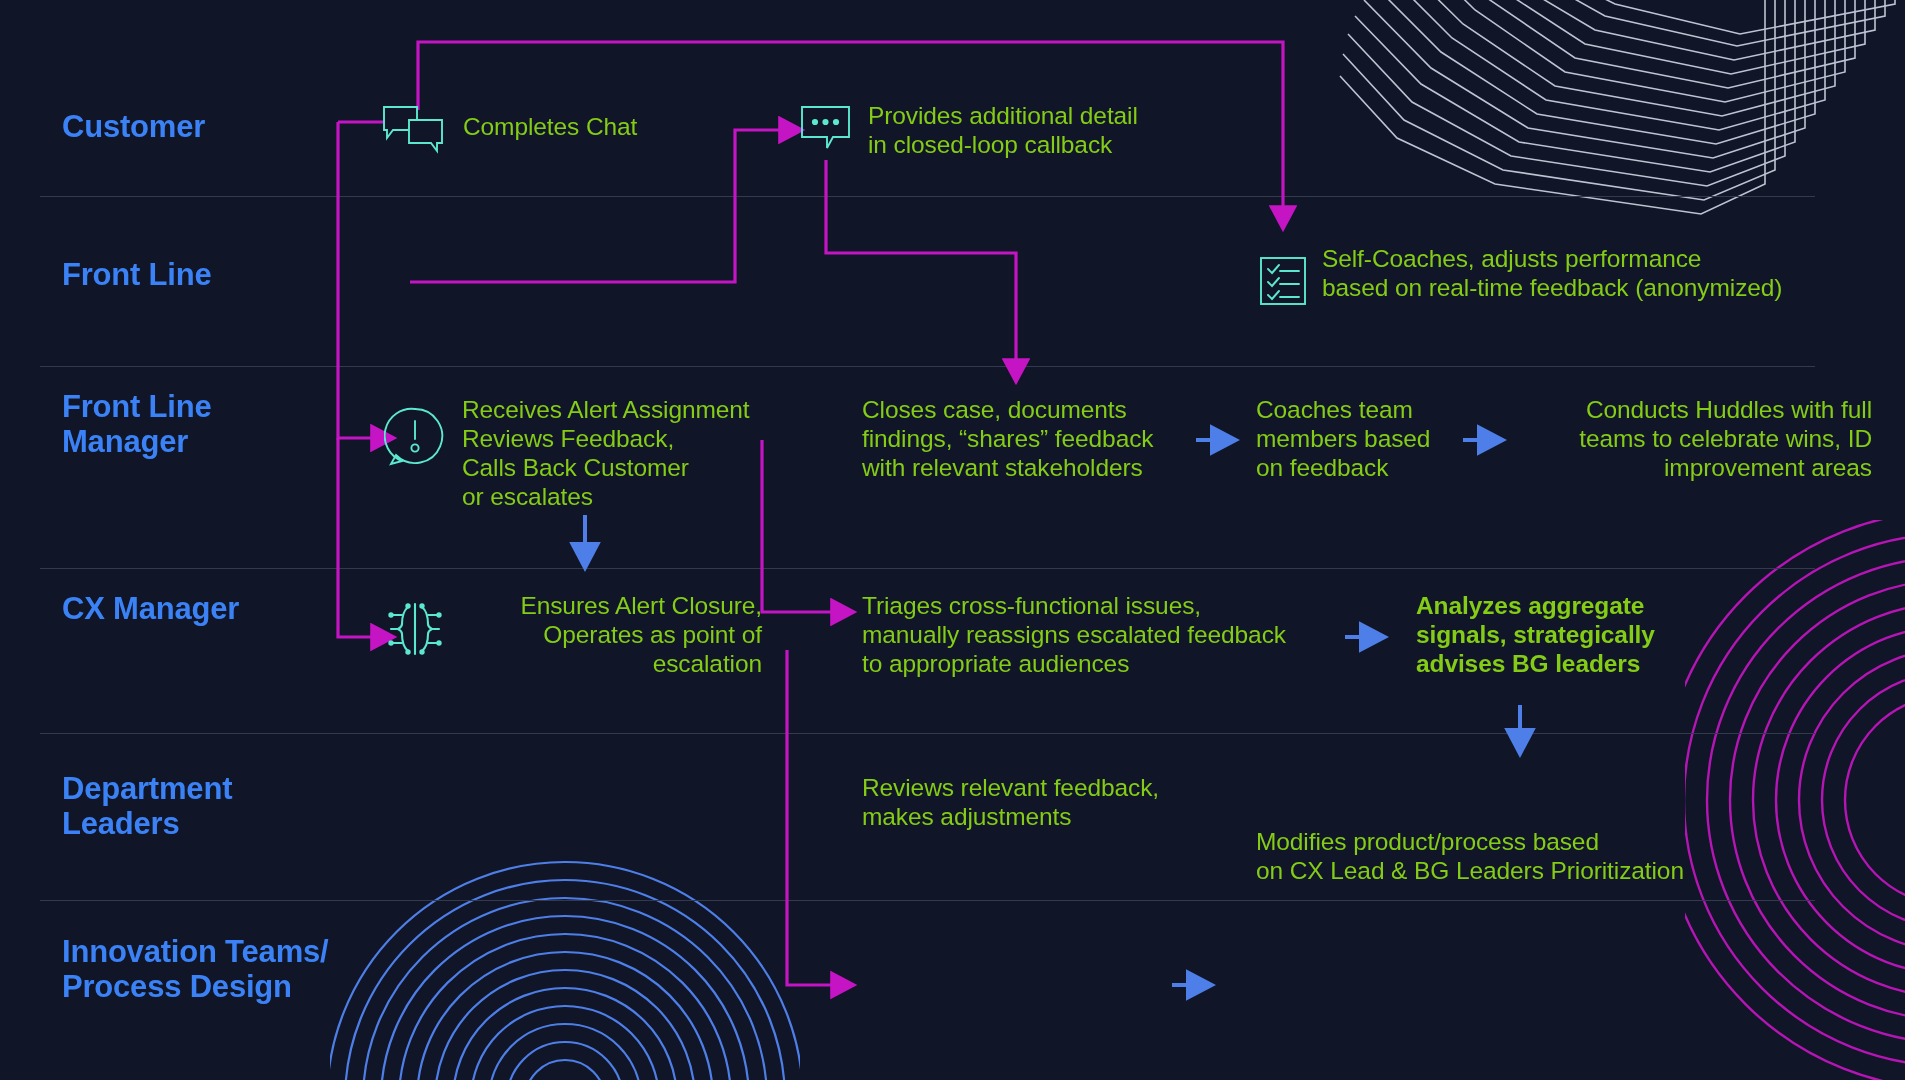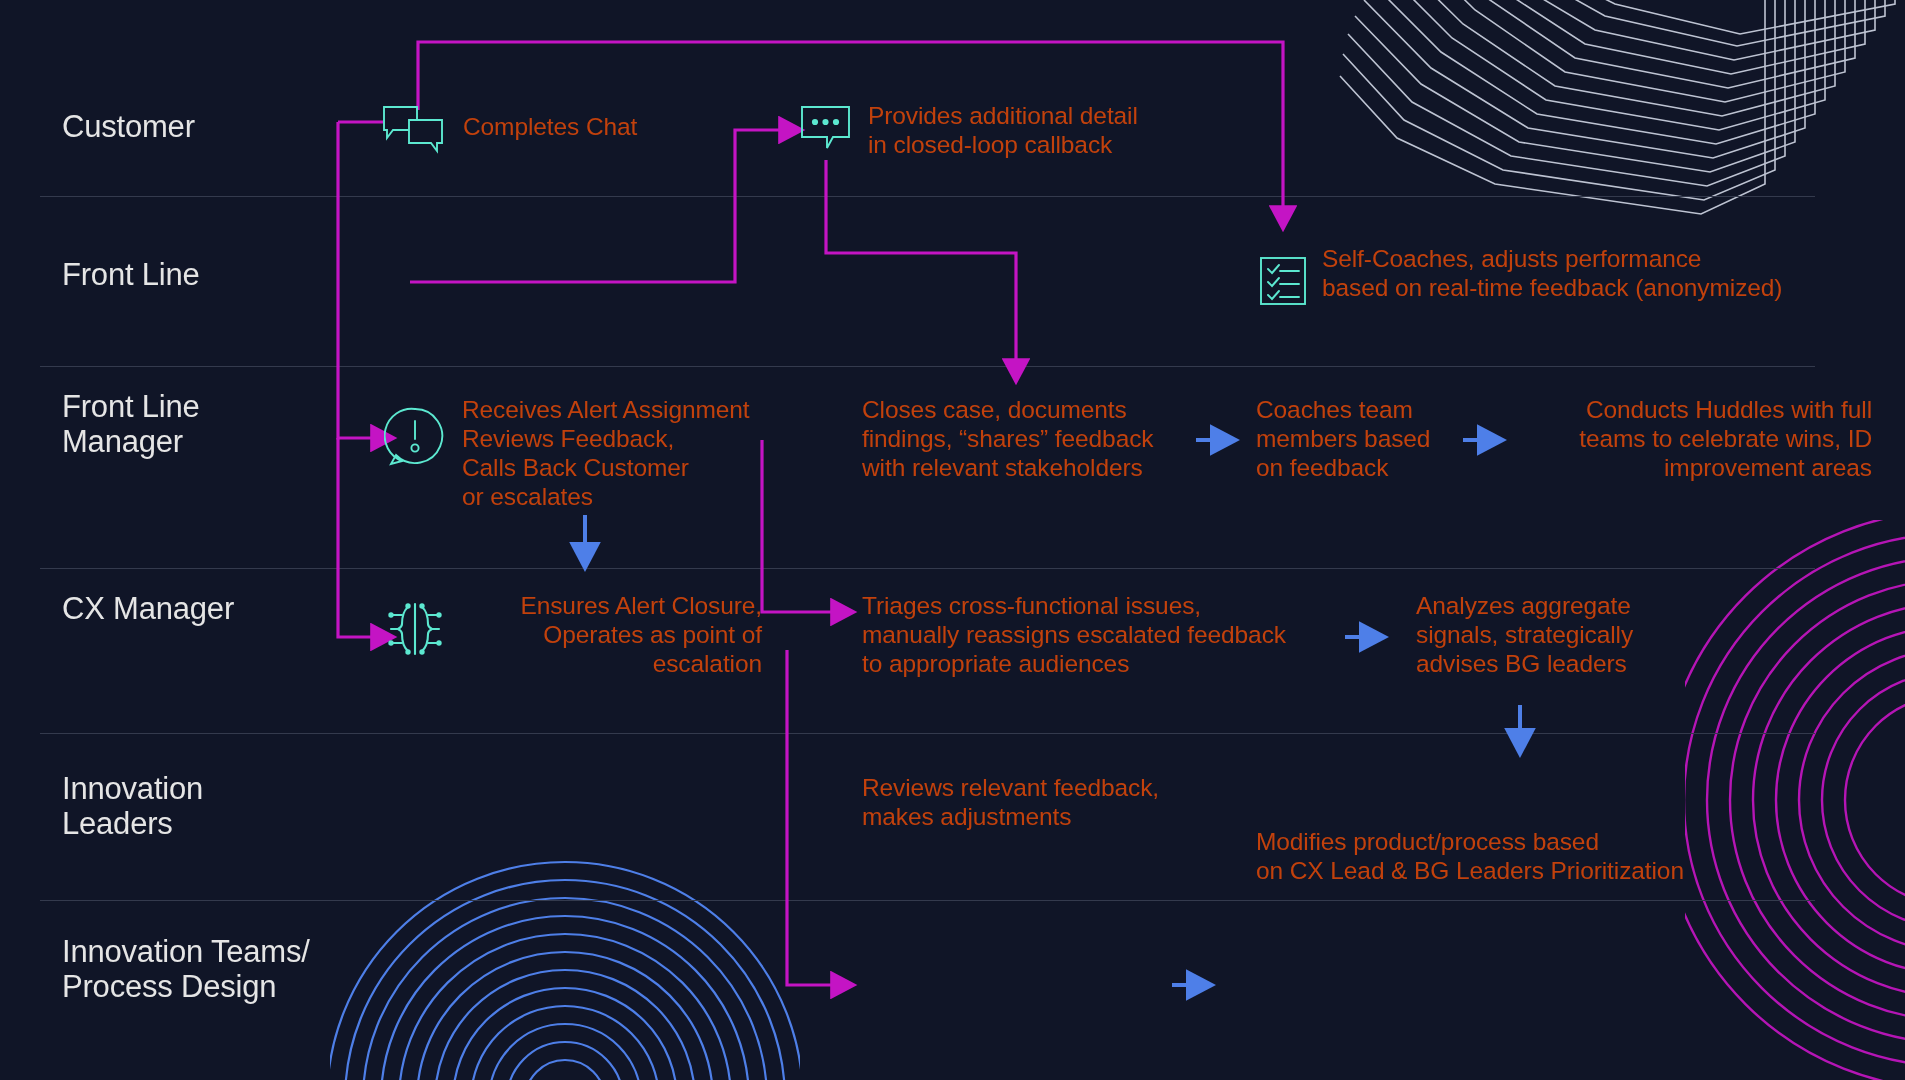--- a/index.html
+++ b/index.html
@@ -22,31 +22,31 @@
   .row-divider {
     position: absolute;
     left: 40px; right: 90px;
     height: 1px;
     background: #343a4d;
   }
 
   .rowlabel {
     position: absolute;
     left: 62px;
-    color: #e5e5e5;
-    font-weight: 400;
+    color: #3b82f6;
+    font-weight: 700;
     font-size: 31px;
     line-height: 1.12;
     letter-spacing: -0.2px;
     white-space: pre-line;
   }
 
   .celltext {
     position: absolute;
-    color: #c2410c;
+    color: #84cc16;
     font-size: 24.5px;
     line-height: 1.18;
     white-space: pre-line;
     letter-spacing: -0.1px;
   }
 
   .icon-box { position: absolute; }
 
   svg.flow { position: absolute; left:0; top:0; width:1905px; height:1080px; pointer-events:none; }
 </style>
@@ -153,21 +153,21 @@
 
       <path d="M1172 985 L1208 985" marker-end="url(#bArrow)"></path>
     </g>
   </svg>
 
   <div class="rowlabel" style="top:110px">Customer</div>
   <div class="rowlabel" style="top:258px">Front Line</div>
   <div class="rowlabel" style="top:390px">Front Line
 Manager</div>
   <div class="rowlabel" style="top:592px">CX Manager</div>
-  <div class="rowlabel" style="top:772px">Innovation
+  <div class="rowlabel" style="top:772px">Department
 Leaders</div>
   <div class="rowlabel" style="top:935px">Innovation Teams/
 Process Design</div>
 
   <svg class="icon-box" style="left:381px; top:104px; width:64px; height:50px;" viewBox="0 0 64 50" fill="none">
     <g stroke="#5CE8D0" stroke-width="1.9" fill="none">
       <path d="M3 3 H36 V26 H12 L6 34 V26 H3 Z"></path>
       <path d="M28 16 H61 V39 H56 V47 L50 39 H28 Z" fill="#101527"></path>
     </g>
   </svg>
@@ -248,21 +248,21 @@
     </g>
   </svg>
   <div class="celltext" style="left:462px; top:592px; width:300px;text-align:right;">Ensures Alert Closure,
 Operates as point of
 escalation</div>
 
   <div class="celltext" style="left:862px; top:592px; width:470px;">Triages cross-functional issues,
 manually reassigns escalated feedback
 to appropriate audiences</div>
 
-  <div class="celltext" style="left:1416px; top:592px; width:300px;">Analyzes aggregate
+  <div class="celltext" style="left:1416px; top:592px; width:300px;font-weight:bold;">Analyzes aggregate
 signals, strategically
 advises BG leaders</div>
 
   <div class="celltext" style="left:862px; top:774px; width:340px;">Reviews relevant feedback,
 makes adjustments</div>
 
   <div class="celltext" style="left:1256px; top:780px; width:470px;margin-top:48px;">Modifies product/process based
 on CX Lead &amp; BG Leaders Prioritization</div>
 
 

